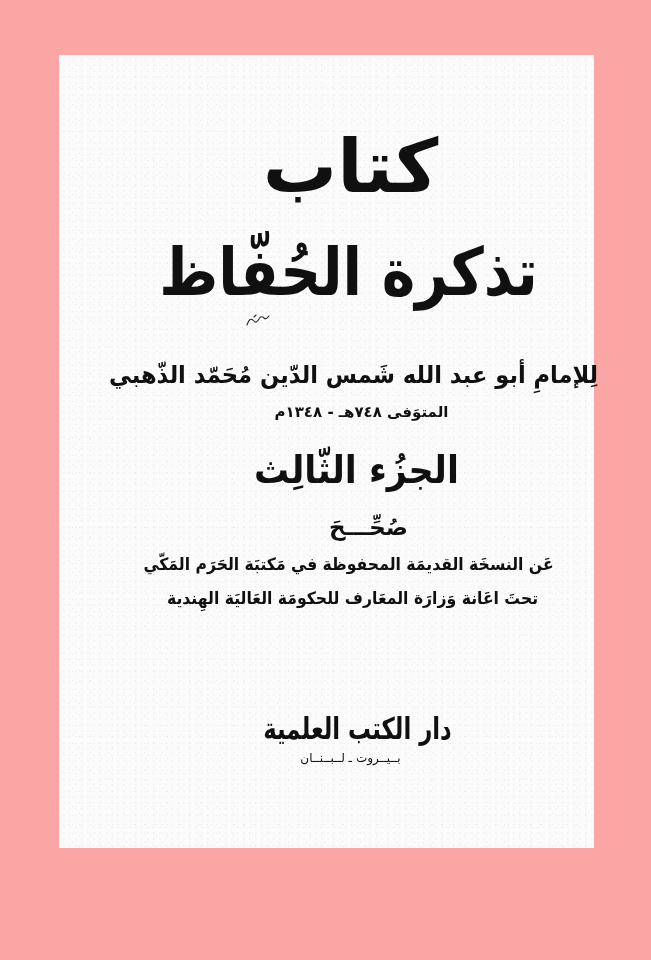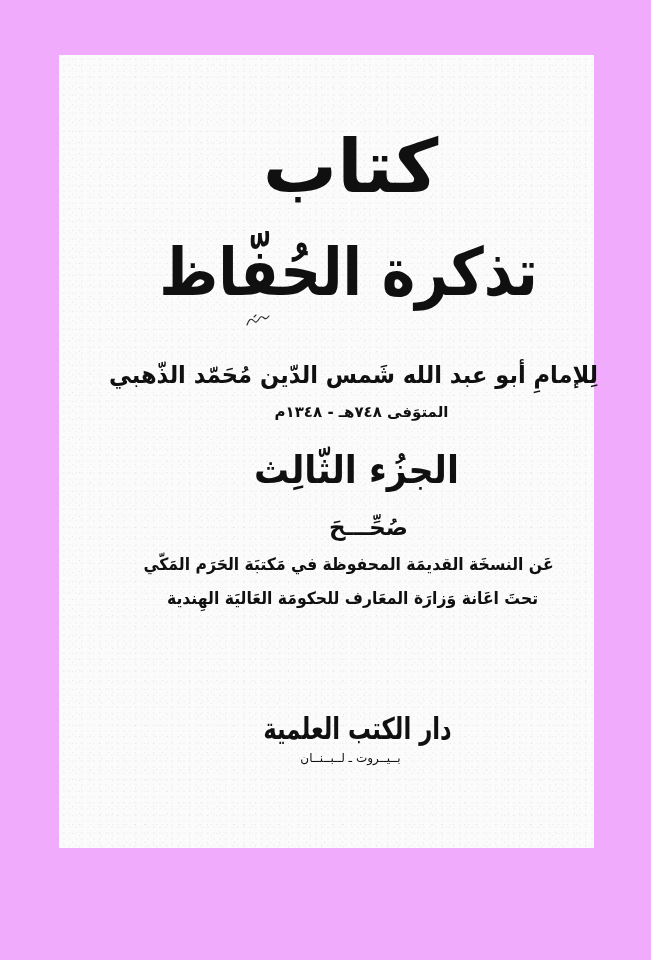--- a/index.html
+++ b/index.html
@@ -4,21 +4,21 @@
 <style>
   html, body {
     margin: 0;
     padding: 0;
     background: #ffffff;
   }
   .page {
     position: relative;
     width: 651px;
     height: 960px;
-    background: #f0abfc;
+    background: #fca5a5;
     overflow: hidden;
     font-family: "DejaVu Sans", sans-serif;
   }
   
   .scan {
     position: absolute;
     left: 59px;
     top: 55px;
     width: 535px;
     height: 793px;

